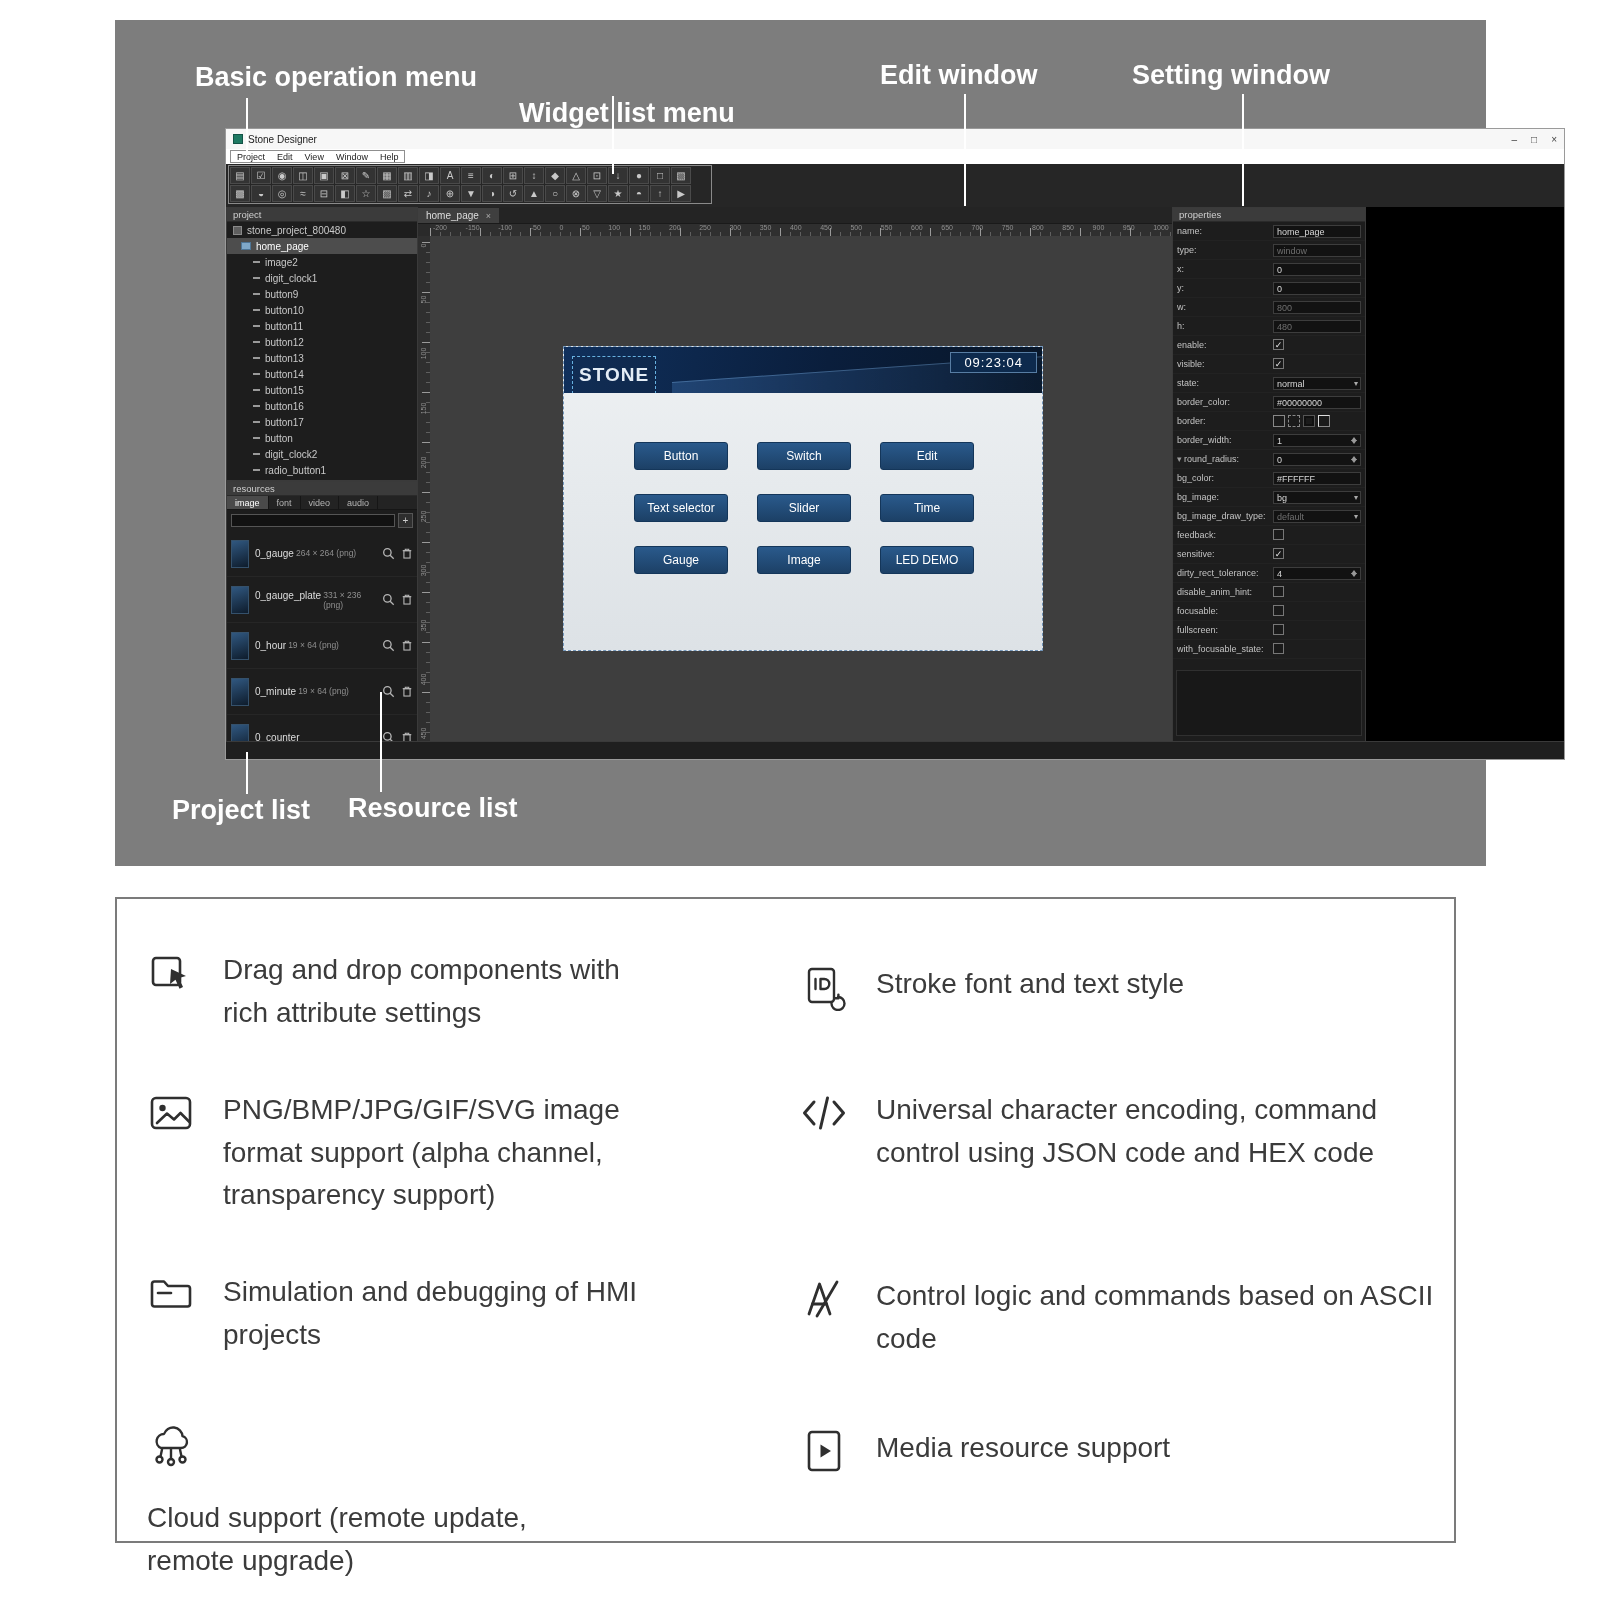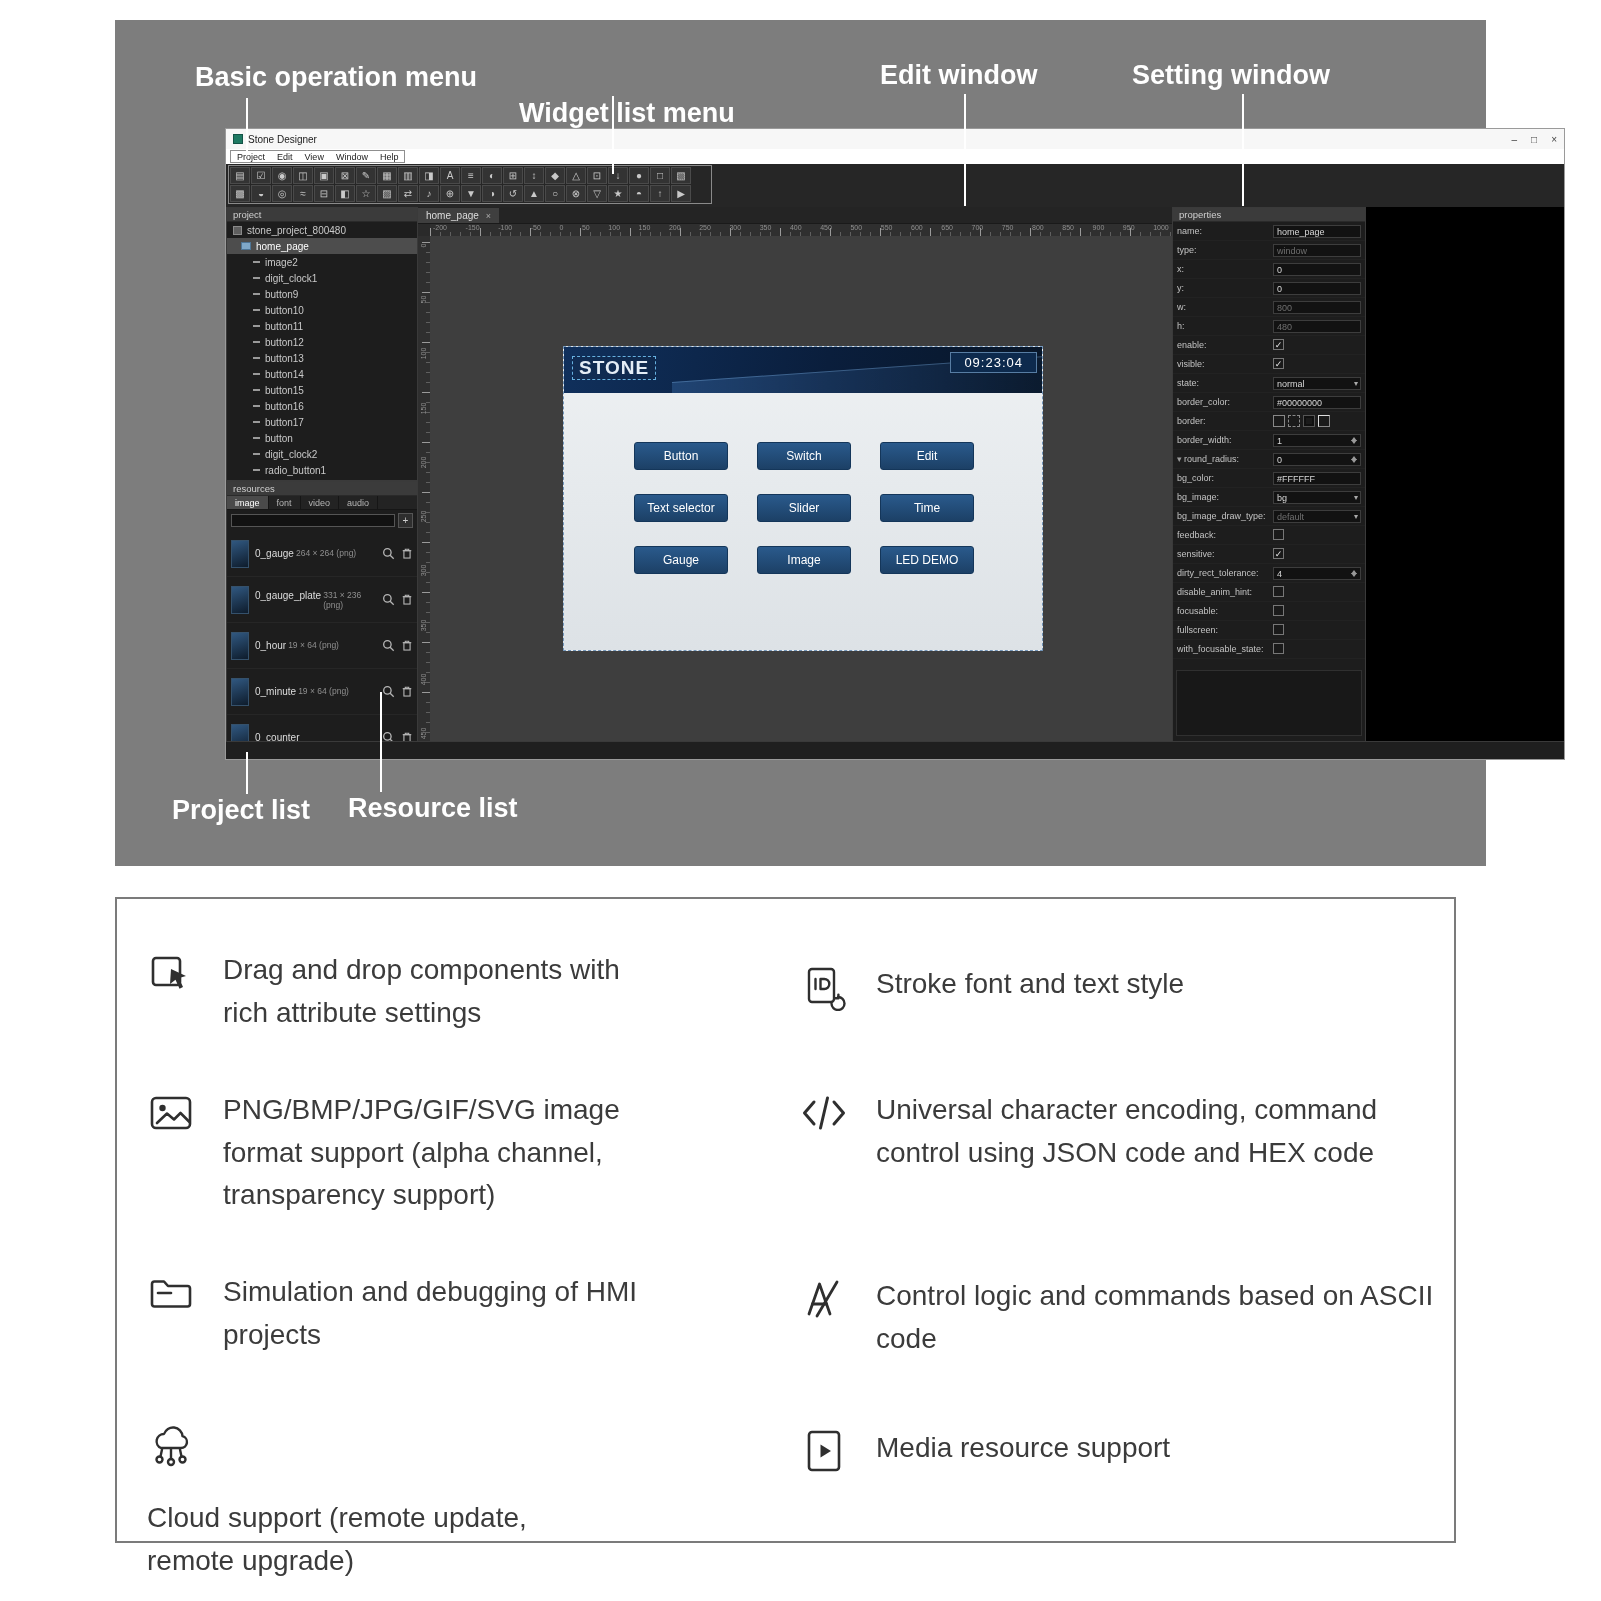--- a/index.html
+++ b/index.html
@@ -82,21 +82,21 @@
     background-image:repeating-linear-gradient(0deg,#9a9a9a 0 1px,transparent 1px 50px),repeating-linear-gradient(0deg,#5f5f5f 0 1px,transparent 1px 10px);
     background-size:8px 100%,4px 100%; background-position:right top,right top; background-repeat:repeat-y,repeat-y;
     display:flex; flex-direction:column; justify-content:space-between; align-items:center; padding:6px 0; }
   .vtickn { font-size:7px; color:#8f8f8f; transform:rotate(-90deg); line-height:7px; }
   .cbody { position:absolute; left:12px; top:29px; right:0; bottom:0; background:#3e3e3e; }
 
   
   .preview { position:absolute; left:133px; top:110px; width:480px; height:305px; border:1px dashed #7396ba; background:linear-gradient(#eef1f3,#dde2e6); overflow:hidden; }
   .pvhead { position:absolute; left:0; top:0; width:100%; height:46px; background:linear-gradient(100deg,#10305c 0%,#0a1e3c 55%,#081628 100%); overflow:hidden; }
   .pvhead::after { content:""; position:absolute; right:-60px; top:20px; width:430px; height:70px; background:linear-gradient(90deg, rgba(80,140,210,.28), rgba(10,20,40,0)); transform:skewY(-4deg); border-top:1px solid rgba(130,180,230,.35); }
-  .brand { position:absolute; left:8px; top:9px; font-size:19px; font-weight:bold; letter-spacing:1px; color:#e4edf6; border:1px dashed #67b1e0; padding:0 6px; background:rgba(20,40,70,.3); z-index:2; }
+  .brand { position:absolute; left:8px; top:9px; font-size:19px; font-weight:bold; letter-spacing:1px; color:#e4edf6; border:1px dashed #67b1e0; padding:7px 6px; background:rgba(20,40,70,.3); z-index:2; }
   .clock { position:absolute; right:5px; top:5px; font-size:13px; color:#ffffff; background:#0d2a4d; border:1px solid #577da3; padding:2px 13px; letter-spacing:1px; z-index:2; }
   .pvgrid { position:absolute; left:70px; top:95px; display:grid; grid-template-columns:repeat(3,94px); gap:24px 29px; }
   .pvbtn { width:94px; height:28px; background:linear-gradient(#2a5a8c,#1c4066); border:1px solid #14365a; border-radius:3px; color:#ffffff; font-size:12px; font-family:"Liberation Sans",sans-serif; }
 
   
   .props { position:absolute; left:946px; top:0; width:194px; height:536px; background:#1d1d1d; border:1px solid #3a3a3a; }
   .prow { display:flex; align-items:center; height:19px; padding:0 4px; border-bottom:1px solid #222222; }
   .plabel { flex:1; font-size:9px; color:#c3c3c3; white-space:nowrap; overflow:hidden; }
   .plabel.twist::before { content:"▾ "; color:#9a9a9a; }
   .pval { width:88px; height:13px; background:#121212; border:1px solid #3d3d3d; color:#d8d8d8; font-size:9px; line-height:12px; padding:0 3px; position:relative; overflow:hidden; white-space:nowrap; }

